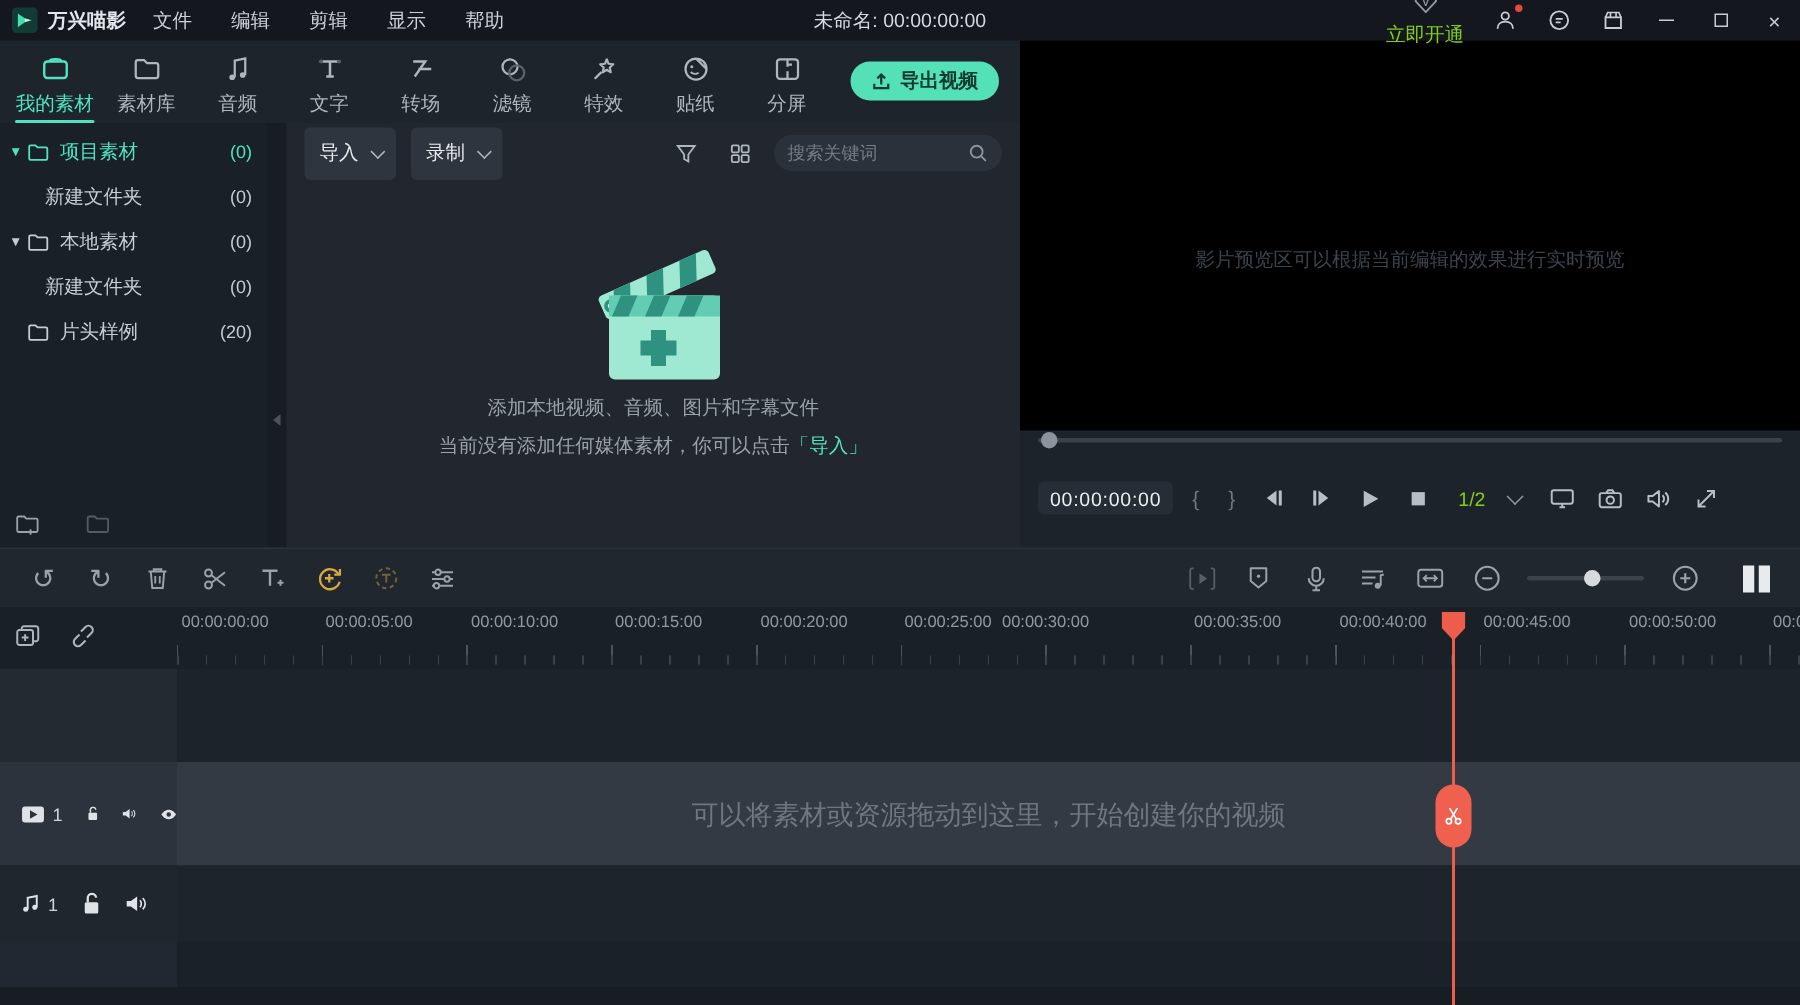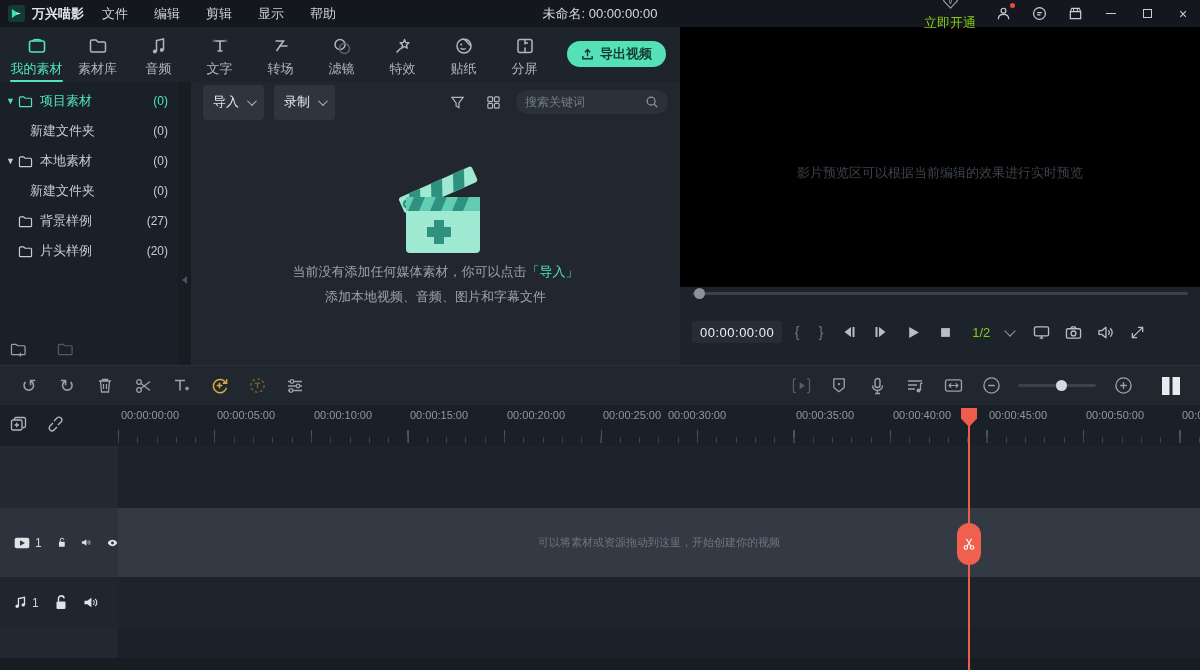--- a/index.html
+++ b/index.html
@@ -120,21 +120,21 @@
   .ticks-major { position:absolute; left:118px; right:0; bottom:3px; height:13px;
     background:repeating-linear-gradient(90deg,#4a535e 0,#4a535e 1px,transparent 1px,transparent 96.5px); }
   .trackrow { display:flex; }
   .t-head { width:118px; flex:none; display:flex; align-items:center; padding-left:14px; gap:16px; color:#dfe3e7; }
   .t-body { flex:1; position:relative; display:flex; align-items:center; justify-content:center; }
   .row-sp1 { height:62px; } .row-sp1 .t-head{background:#242a32;} .row-sp1 .t-body{background:#1d232b;}
   .row-video { height:69px; } .row-video .t-head{background:#2c333c;} .row-video .t-body{background:#333a44;}
   .row-audio { height:51px; } .row-audio .t-head{background:#20262e;} .row-audio .t-body{background:#1d242c;}
   .row-sp2 { height:30px; } .row-sp2 .t-head{background:#222831;} .row-sp2 .t-body{background:#1b2129;}
   .row-bottom { height:12px; background:#171d23; }
-  .track-hint { color:#6e7680; font-size:11px; }
+  .track-hint { color:#6e7680; font-size:18px; }
   .tnum { font-size:12px; color:#cfd4d9; margin-left:-12px; }
 
   
   .playhead { position:absolute; top:0; bottom:0; left:961px; width:16px; pointer-events:none; z-index:5; }
   .ph-head { position:absolute; top:3px; left:0; width:16px; height:19px; background:#ee5c4c;
     clip-path:polygon(0 0,100% 0,100% 55%,50% 100%,0 55%); }
   .ph-line { position:absolute; top:14px; bottom:0; left:7px; width:2px; background:#ee5c4c; }
   .ph-cut { position:absolute; top:118px; left:-4px; width:24px; height:42px; border-radius:12px;
     background:#f0604f; display:flex; align-items:center; justify-content:center; pointer-events:auto; cursor:pointer; }
 </style>
@@ -293,27 +293,20 @@
           <span class="tree-caret">▼</span>
           <svg class="tree-icon" width="15" height="13" viewBox="0 0 16 14">
               <path d="M1.5 3 a1 1 0 0 1 1-1 h3.5 l1.5 1.5 h6 a1 1 0 0 1 1 1 v7 a1 1 0 0 1-1 1 h-11 a1 1 0 0 1-1-1 Z" fill="none" stroke="#c7ccd2" stroke-width="1.3"></path>
             </svg>
           <span class="tree-label">本地素材</span>
           <span class="tree-count">(0)</span>
         </div>
         <div class="tree-row indent1">
           <span class="tree-label">新建文件夹</span>
           <span class="tree-count">(0)</span>
-        </div>
-        <div class="tree-row plainpad">
-          <svg class="tree-icon" width="15" height="13" viewBox="0 0 16 14">
-              <path d="M1.5 3 a1 1 0 0 1 1-1 h3.5 l1.5 1.5 h6 a1 1 0 0 1 1 1 v7 a1 1 0 0 1-1 1 h-11 a1 1 0 0 1-1-1 Z" fill="none" stroke="#c7ccd2" stroke-width="1.3"></path>
-            </svg>
-          <span class="tree-label">背景样例</span>
-          <span class="tree-count">(27)</span>
         </div>
         <div class="tree-row plainpad">
           <svg class="tree-icon" width="15" height="13" viewBox="0 0 16 14">
               <path d="M1.5 3 a1 1 0 0 1 1-1 h3.5 l1.5 1.5 h6 a1 1 0 0 1 1 1 v7 a1 1 0 0 1-1 1 h-11 a1 1 0 0 1-1-1 Z" fill="none" stroke="#c7ccd2" stroke-width="1.3"></path>
             </svg>
           <span class="tree-label">片头样例</span>
           <span class="tree-count">(20)</span>
         </div>
         <div class="sidebar-bottom">
           <span>
@@ -378,24 +371,24 @@
               <circle cx="28" cy="45" r="4.5" fill="#2f9180"></circle>
                 <circle cx="28" cy="45" r="2" fill="#cdf3e7"></circle>
             </g>
             <rect x="28" y="42" width="74" height="56" rx="4" fill="#9fe8d2"></rect>
             <path d="M28 42 h74 v14 h-74 Z" fill="#63cdb4"></path>
             <path d="M36 42 l11 0 -6 14 -11 0 Z" fill="#2f9180"></path>
             <path d="M58 42 l11 0 -6 14 -11 0 Z" fill="#2f9180"></path>
             <path d="M80 42 l11 0 -6 14 -11 0 Z" fill="#2f9180"></path>
             <path d="M60 65 h10 v7 h7 v10 h-7 v7 h-10 v-7 h-7 v-10 h7 Z" fill="#2f9180" transform="translate(-4 0)"></path>
           </svg>
+          <div class="empty-text">添加本地视频、音频、图片和字幕文件</div>
           <div class="empty-text">
             <span>当前没有添加任何媒体素材，你可以点击</span><span class="teal">「导入」</span>
           </div>
-          <div class="empty-text">添加本地视频、音频、图片和字幕文件</div>
         </div>
       </div>
     </div>
   </div>
 
   <div class="preview-col">
     <div class="video-area">
       <div class="video-hint">影片预览区可以根据当前编辑的效果进行实时预览</div>
     </div>
     <div class="scrubber">

